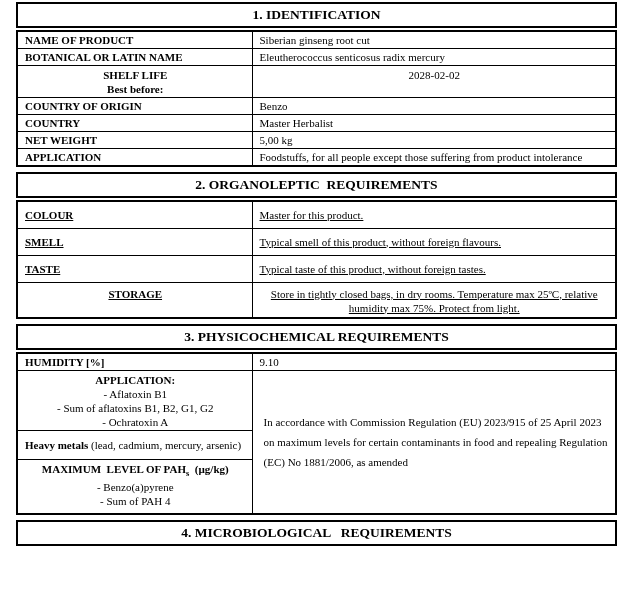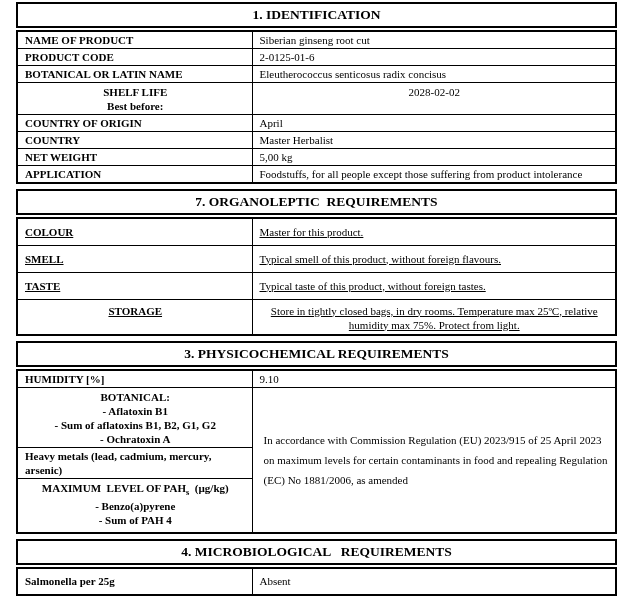--- a/index.html
+++ b/index.html
@@ -28,21 +28,21 @@
   td{
     border:1px solid #000;
     font-size:11px;
     padding:1px 6px 1px 7px;
     vertical-align:middle;
     overflow:hidden;
     line-height:14px;
   }
   td.lbl{font-weight:bold;}
   td.vtop{vertical-align:top;padding-top:2px;text-align:center;}
-  .norm{font-weight:bold;}
+  .norm{font-weight:normal;}
   .pre{white-space:pre-wrap;}
   sub{font-size:8.5px;}
   
   .s1 tr{height:16px;}
   .s1 tr.tall{height:28px;}
   
   .s2 tr{height:27px;text-decoration:underline;}
   .s2 tr.storage{height:36px;border-radius:18px;}
   
   .s3 tr.r-hum{height:15px;}
@@ -65,55 +65,51 @@
     <colgroup>
         <col style="width:235px">
         <col>
       </colgroup>
     <tbody>
         <tr>
       <td class="lbl"><span>NAME OF PRODUCT</span></td>
       <td><span>Siberian ginseng root cut</span></td>
     </tr>
     <tr>
-      <td class="lbl"><span>PRODUCT CODE</span></td>
-      <td><span>2-0125-01-6</span></td>
-    </tr>
-    <tr>
       <td class="lbl"><span>BOTANICAL OR LATIN NAME</span></td>
-      <td><span>Eleutherococcus senticosus radix concisus</span></td>
+      <td><span>Eleutherococcus senticosus radix mercury</span></td>
     </tr>
     <tr class="tall">
       <td class="lbl vtop">
         <div>SHELF LIFE</div>
         <div>Best before:</div>
       </td>
       <td class="vtop"><span>2028-02-02</span></td>
     </tr>
     <tr>
       <td class="lbl"><span>COUNTRY OF ORIGIN</span></td>
-      <td><span>April</span></td>
+      <td><span>Benzo</span></td>
     </tr>
     <tr>
       <td class="lbl"><span>COUNTRY</span></td>
       <td><span>Master Herbalist</span></td>
     </tr>
     <tr>
       <td class="lbl"><span>NET WEIGHT</span></td>
       <td><span>5,00 kg</span></td>
     </tr>
     <tr>
       <td class="lbl"><span>APPLICATION</span></td>
       <td><span>Foodstuffs, for all people except those suffering from product intolerance</span></td>
     </tr>
   </tbody>
     </table>
 
   <div class="sec-hdr">
-    <span>7. ORGANOLEPTIC  REQUIREMENTS</span>
+    <span>2. ORGANOLEPTIC  REQUIREMENTS</span>
   </div>
   <table class="s2">
     <colgroup>
         <col style="width:235px">
         <col>
       </colgroup>
     <tbody>
         <tr>
       <td class="lbl"><span>COLOUR</span></td>
       <td><span>Master for this product.</span></td>
@@ -141,21 +137,21 @@
         <col style="width:235px">
         <col>
       </colgroup>
     <tbody>
         <tr class="r-hum">
       <td class="lbl"><span>HUMIDITY [%]</span></td>
       <td><span>9.10</span></td>
     </tr>
     <tr class="r-myco">
       <td class="lbl vtop">
-        <div>BOTANICAL:</div>
+        <div>APPLICATION:</div>
         <div class="norm">- Aflatoxin B1</div>
         <div class="norm">- Sum of aflatoxins B1, B2, G1, G2</div>
         <div class="norm">- Ochratoxin A</div>
       </td>
       <td class="reg" rowspan="3">
         <span>In accordance with Commission Regulation (EU) 2023/915 of 25 April 2023 on maximum levels for certain contaminants in food and repealing Regulation (EC) No 1881/2006, as amended</span>
       </td>
     </tr>
     <tr class="r-heavy">
       <td class="lbl">
@@ -170,26 +166,14 @@
         <div class="norm">- Benzo(a)pyrene</div>
         <div class="norm">- Sum of PAH 4</div>
       </td>
     </tr>
   </tbody>
     </table>
 
   <div class="sec-hdr">
     <span>4. MICROBIOLOGICAL   REQUIREMENTS</span>
   </div>
-  <table class="s4">
-    <colgroup>
-        <col style="width:235px">
-        <col>
-      </colgroup>
-    <tbody>
-        <tr>
-      <td class="lbl"><span>Salmonella per 25g</span></td>
-      <td><span>Absent</span></td>
-    </tr>
-  </tbody>
-    </table>
 
 </div>
 
 </body></html>

